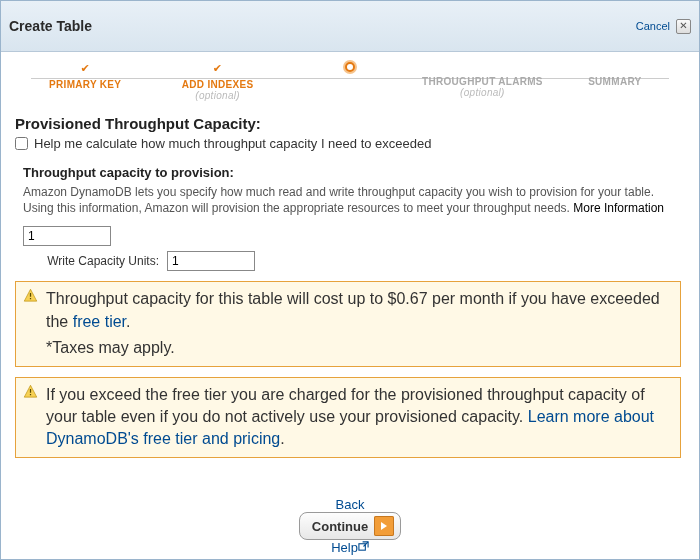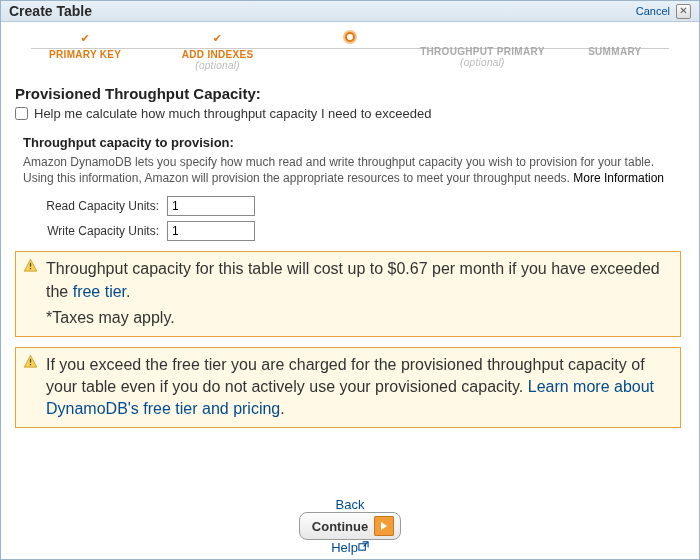--- a/index.html
+++ b/index.html
@@ -17,21 +17,21 @@
     width: 700px;
     height: 560px;
     border: 1px solid #9ab4cc;
     background: #fff;
     display: flex;
     flex-direction: column;
   }
   .titlebar {
     background: linear-gradient(#e8f0f7,#d9e5ef);
     border-bottom: 1px solid #b7c8d8;
-    padding: 2px 8px;
+    padding: 17px 8px;
     display:flex;
     align-items:center;
     justify-content:space-between;
   }
   .titlebar h1 { font-size:14px; font-weight:bold; margin:0; color:#2a2a2a; }
   .titlebar .right { display:flex; align-items:center; gap:6px; }
   .titlebar .cancel { color:#004b91; font-size:11px; cursor:pointer; }
   .titlebar .close {
     display:inline-block; width:15px; height:15px; border:1px solid #888;
     border-radius:2px; background:linear-gradient(#fafafa,#ddd); text-align:center;
@@ -131,21 +131,21 @@
     <div class="step done">
       <span class="marker">✔</span>
       <span class="label">ADD INDEXES</span>
       <span class="sub">(optional)</span>
     </div>
     <div class="step active">
       <span class="marker"></span>
     </div>
     <div class="step">
       <span class="marker" style="visibility:hidden"></span>
-      <span class="label">THROUGHPUT PRIMARY</span>
+      <span class="label">THROUGHPUT ALARMS</span>
       <span class="sub">(optional)</span>
     </div>
     <div class="step">
       <span class="marker" style="visibility:hidden"></span>
       <span class="label">SUMMARY</span>
     </div>
   </div>
 
   <div class="content">
     <h2>Provisioned Throughput Capacity:</h2>
@@ -154,21 +154,20 @@
       <label>Help me calculate how much throughput capacity I need to exceeded</label>
     </div>
 
     <div style="padding-left:8px;">
       <h3>Throughput capacity to provision:</h3>
       <div class="desc">
         <span>Amazon DynamoDB lets you specify how much read and write throughput capacity you wish to provision for your table. Using this information, Amazon will provision the appropriate resources to meet your throughput needs. </span><a href="#">More Information</a>
       </div>
 
       <div class="form-row">
-        <label>Read Capacity Units:</label>
         <input type="text" value="1" style="">
       </div>
       <div class="form-row">
         <label>Write Capacity Units:</label>
         <input type="text" value="1" style="">
       </div>
     </div>
 
     <div class="alert">
       <span class="warn-icon">

